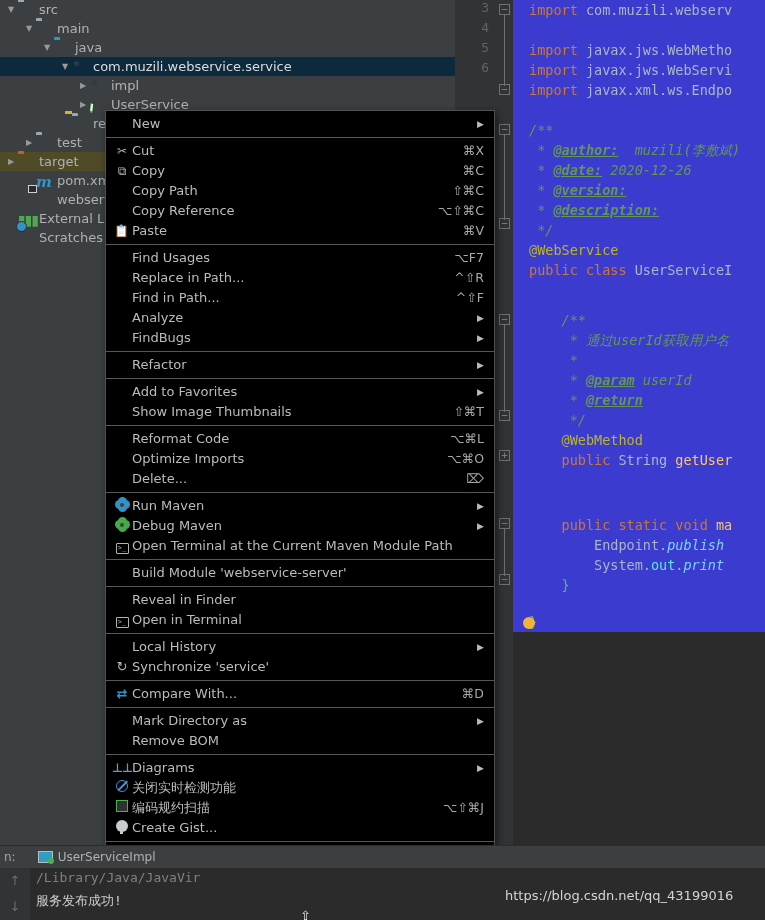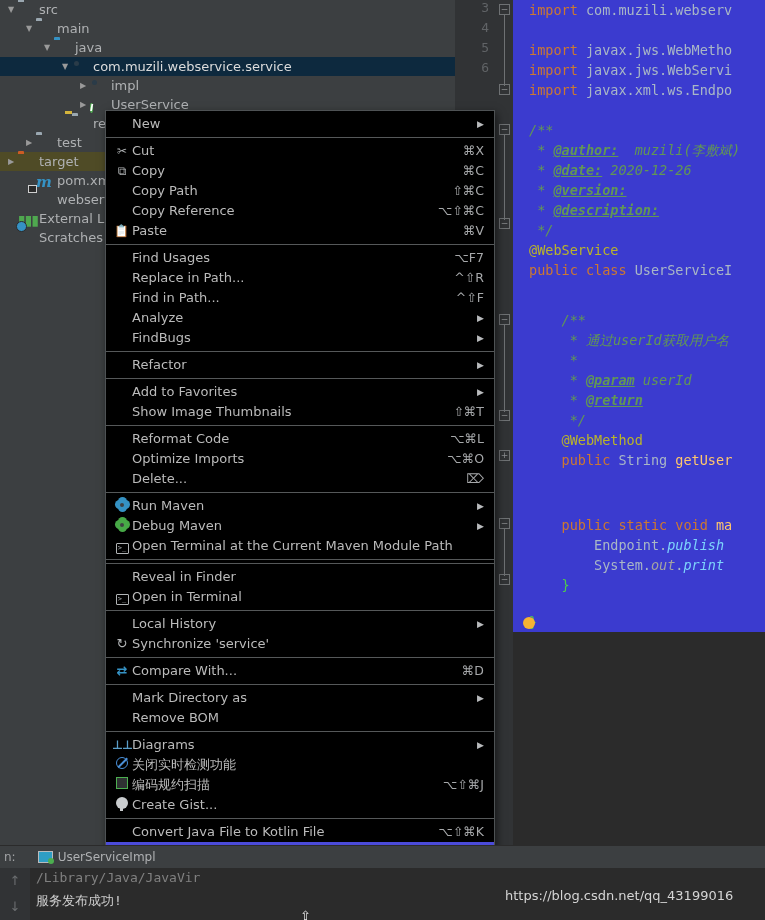--- a/index.html
+++ b/index.html
@@ -112,21 +112,21 @@
   #sel-bg {
     position: absolute; left: 58px; top: 0; width: 252px;
     background: #214283; background: #3b3bcf;
   }
   .k { color: #cc7832; }
   .cm { color: #629755; font-style: italic; }
   .tag { color: #629755; font-style: italic; text-decoration: underline; font-weight: bold; }
   .an { color: #bbb529; }
   .ty { color: #a9b7c6; }
   .fn { color: #ffc66d; }
-  .fld { color: #a3a3a3; font-style: italic; }
+  .fld { color: #5eead4; }
   .mth { color: #7dd3fc; font-style: italic; }
   .brc { color: #a9b7c6; }
   .bulb {
     position:absolute; width:12px; height:12px; border-radius:50%;
     background:#f5b335;
   }
   .errmark { position:absolute; width:3px; background:#cf5b56; }
 
   
   #context-menu {
@@ -430,20 +430,24 @@
       <div class="mi">
         <span class="mi-ico"><span class="gear green"></span></span>
         <span class="mi-lbl">Debug Maven</span>
         <span class="mi-arr">▶</span>
       </div>
       <div class="mi">
         <span class="mi-ico"><span class="term">&gt;_</span></span>
         <span class="mi-lbl">Open Terminal at the Current Maven Module Path</span>
       </div>
       <div class="msep"></div>
+      <div class="mi">
+        <span class="mi-ico"></span>
+        <span class="mi-lbl">Build Module 'webservice-server'</span>
+      </div>
       <div class="msep"></div>
       <div class="mi">
         <span class="mi-ico"></span>
         <span class="mi-lbl">Reveal in Finder</span>
       </div>
       <div class="mi">
         <span class="mi-ico"><span class="term">&gt;_</span></span>
         <span class="mi-lbl">Open in Terminal</span>
       </div>
       <div class="msep"></div>

